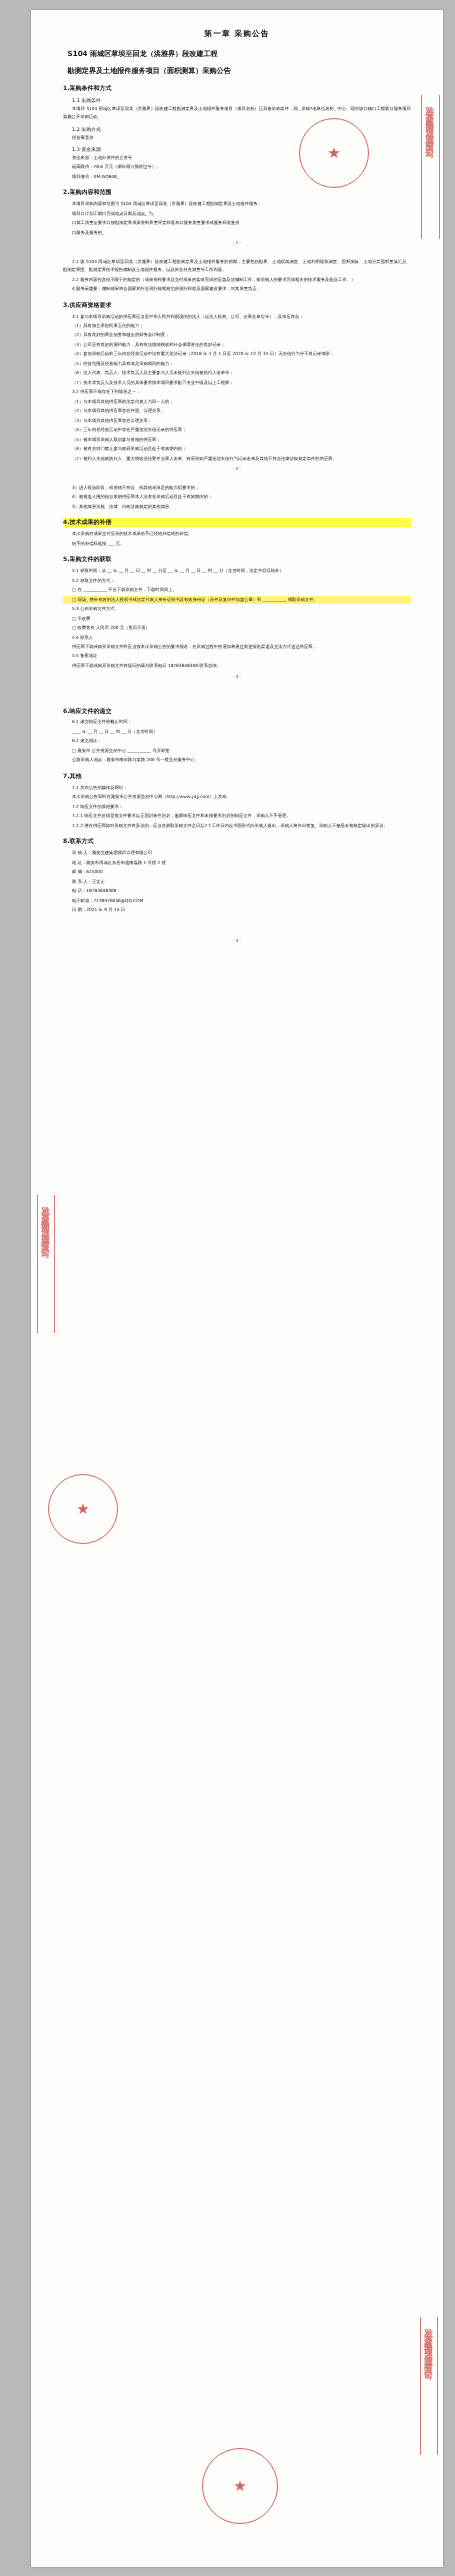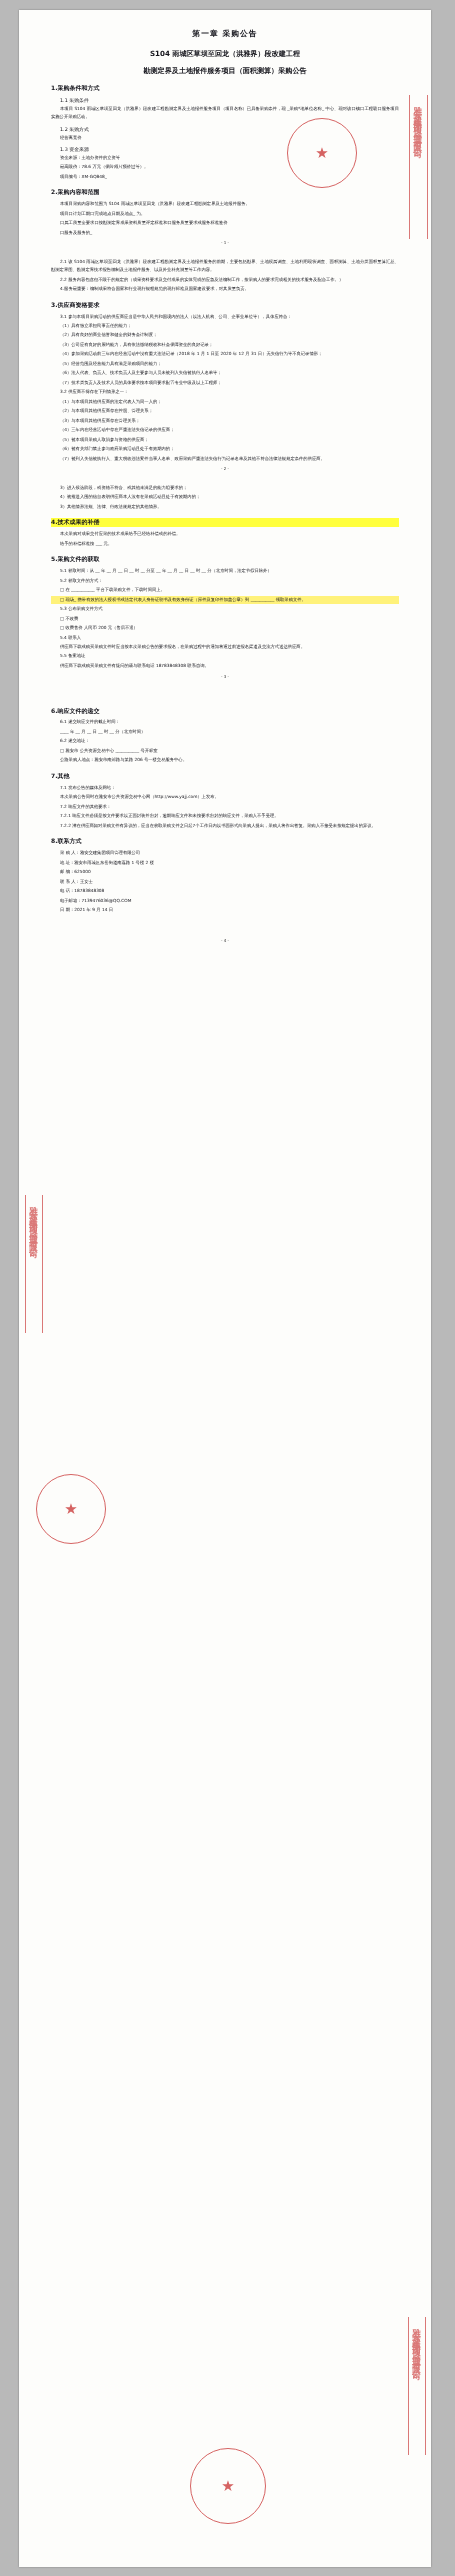--- a/index.html
+++ b/index.html
@@ -1,30 +1,30 @@
 <!DOCTYPE html>
 <html style="font-size:9px"><head>
 <meta charset="utf-8">
 <style>
   html,body{margin:0;padding:0;background:#b9b9b9;}
   body{font-family:"DejaVu Sans","Liberation Sans",sans-serif;}
   .page{
     width:456px;min-height:2576px;position:relative;background:#b9b9b9;
   }
   .sheet{
-    position:absolute;left:19px;top:10.3px;width:412px;min-height:2557px;
+    position:absolute;left:31px;top:10.3px;width:412px;min-height:2557px;
     background:#fdfdfb;box-shadow:0 0 1.7px rgba(0,0,0,.35);
     padding:0;overflow:hidden;
   }
   .inner{padding:15px 32px 23px 32px;color:#13131a;}
   .doc-title{
     text-align:center;font-weight:bold;font-size:7.7px;letter-spacing:1.1px;margin:3.4px 0 8px 0;
   }
   .doc-sub{
-    text-align:center;font-weight:bold;font-size:7.1px;line-height:1.9;margin:0 4.6px 3.4px 4.6px;
+    font-weight:bold;font-size:7.1px;line-height:1.9;margin:0 4.6px 3.4px 4.6px;
   }
   .h2{font-weight:bold;font-size:6px;margin:7.4px 0 2.8px 0;}
   .h3{font-size:4.9px;margin:4px 0 1.7px 0;}
   p{font-size:4.3px;line-height:1.95;margin:1.1px 0;text-align:justify;}
   .indent{text-indent:9px;}
   .hl{background:#ffff3d;}
   .hl2{background:#fff27a;}
   .pagenum{text-align:center;font-size:4px;color:#333;margin:3.4px 0 1.1px 0;}
   .seal{
     position:absolute;pointer-events:none;opacity:.72;

